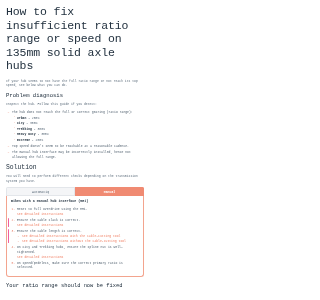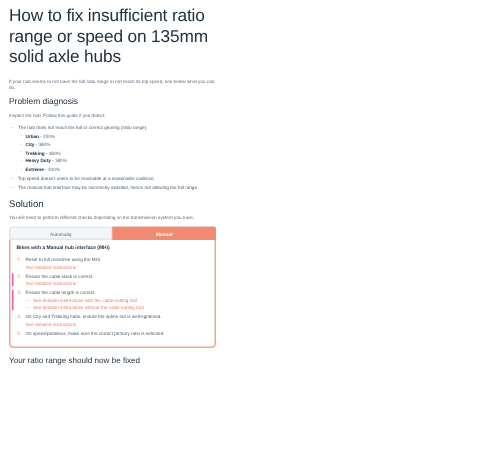--- a/index.html
+++ b/index.html
@@ -13,20 +13,21 @@
     font-family: "Liberation Sans", sans-serif;
     color: #2e3440;
     overflow: hidden;
   }
   .page {
     width: 150px;
     height: 265px;
     box-sizing: border-box;
     padding: 5px 6px 0 6px;
     position: relative;
+    font-family: Liberation Mono, monospace;
   }
   .title {
     font-size: 11.5px;
     line-height: 13.5px;
     font-weight: 400;
     color: #22313f;
     margin: 0 0 6px 0;
     letter-spacing: -0.1px;
   }
   .intro {

